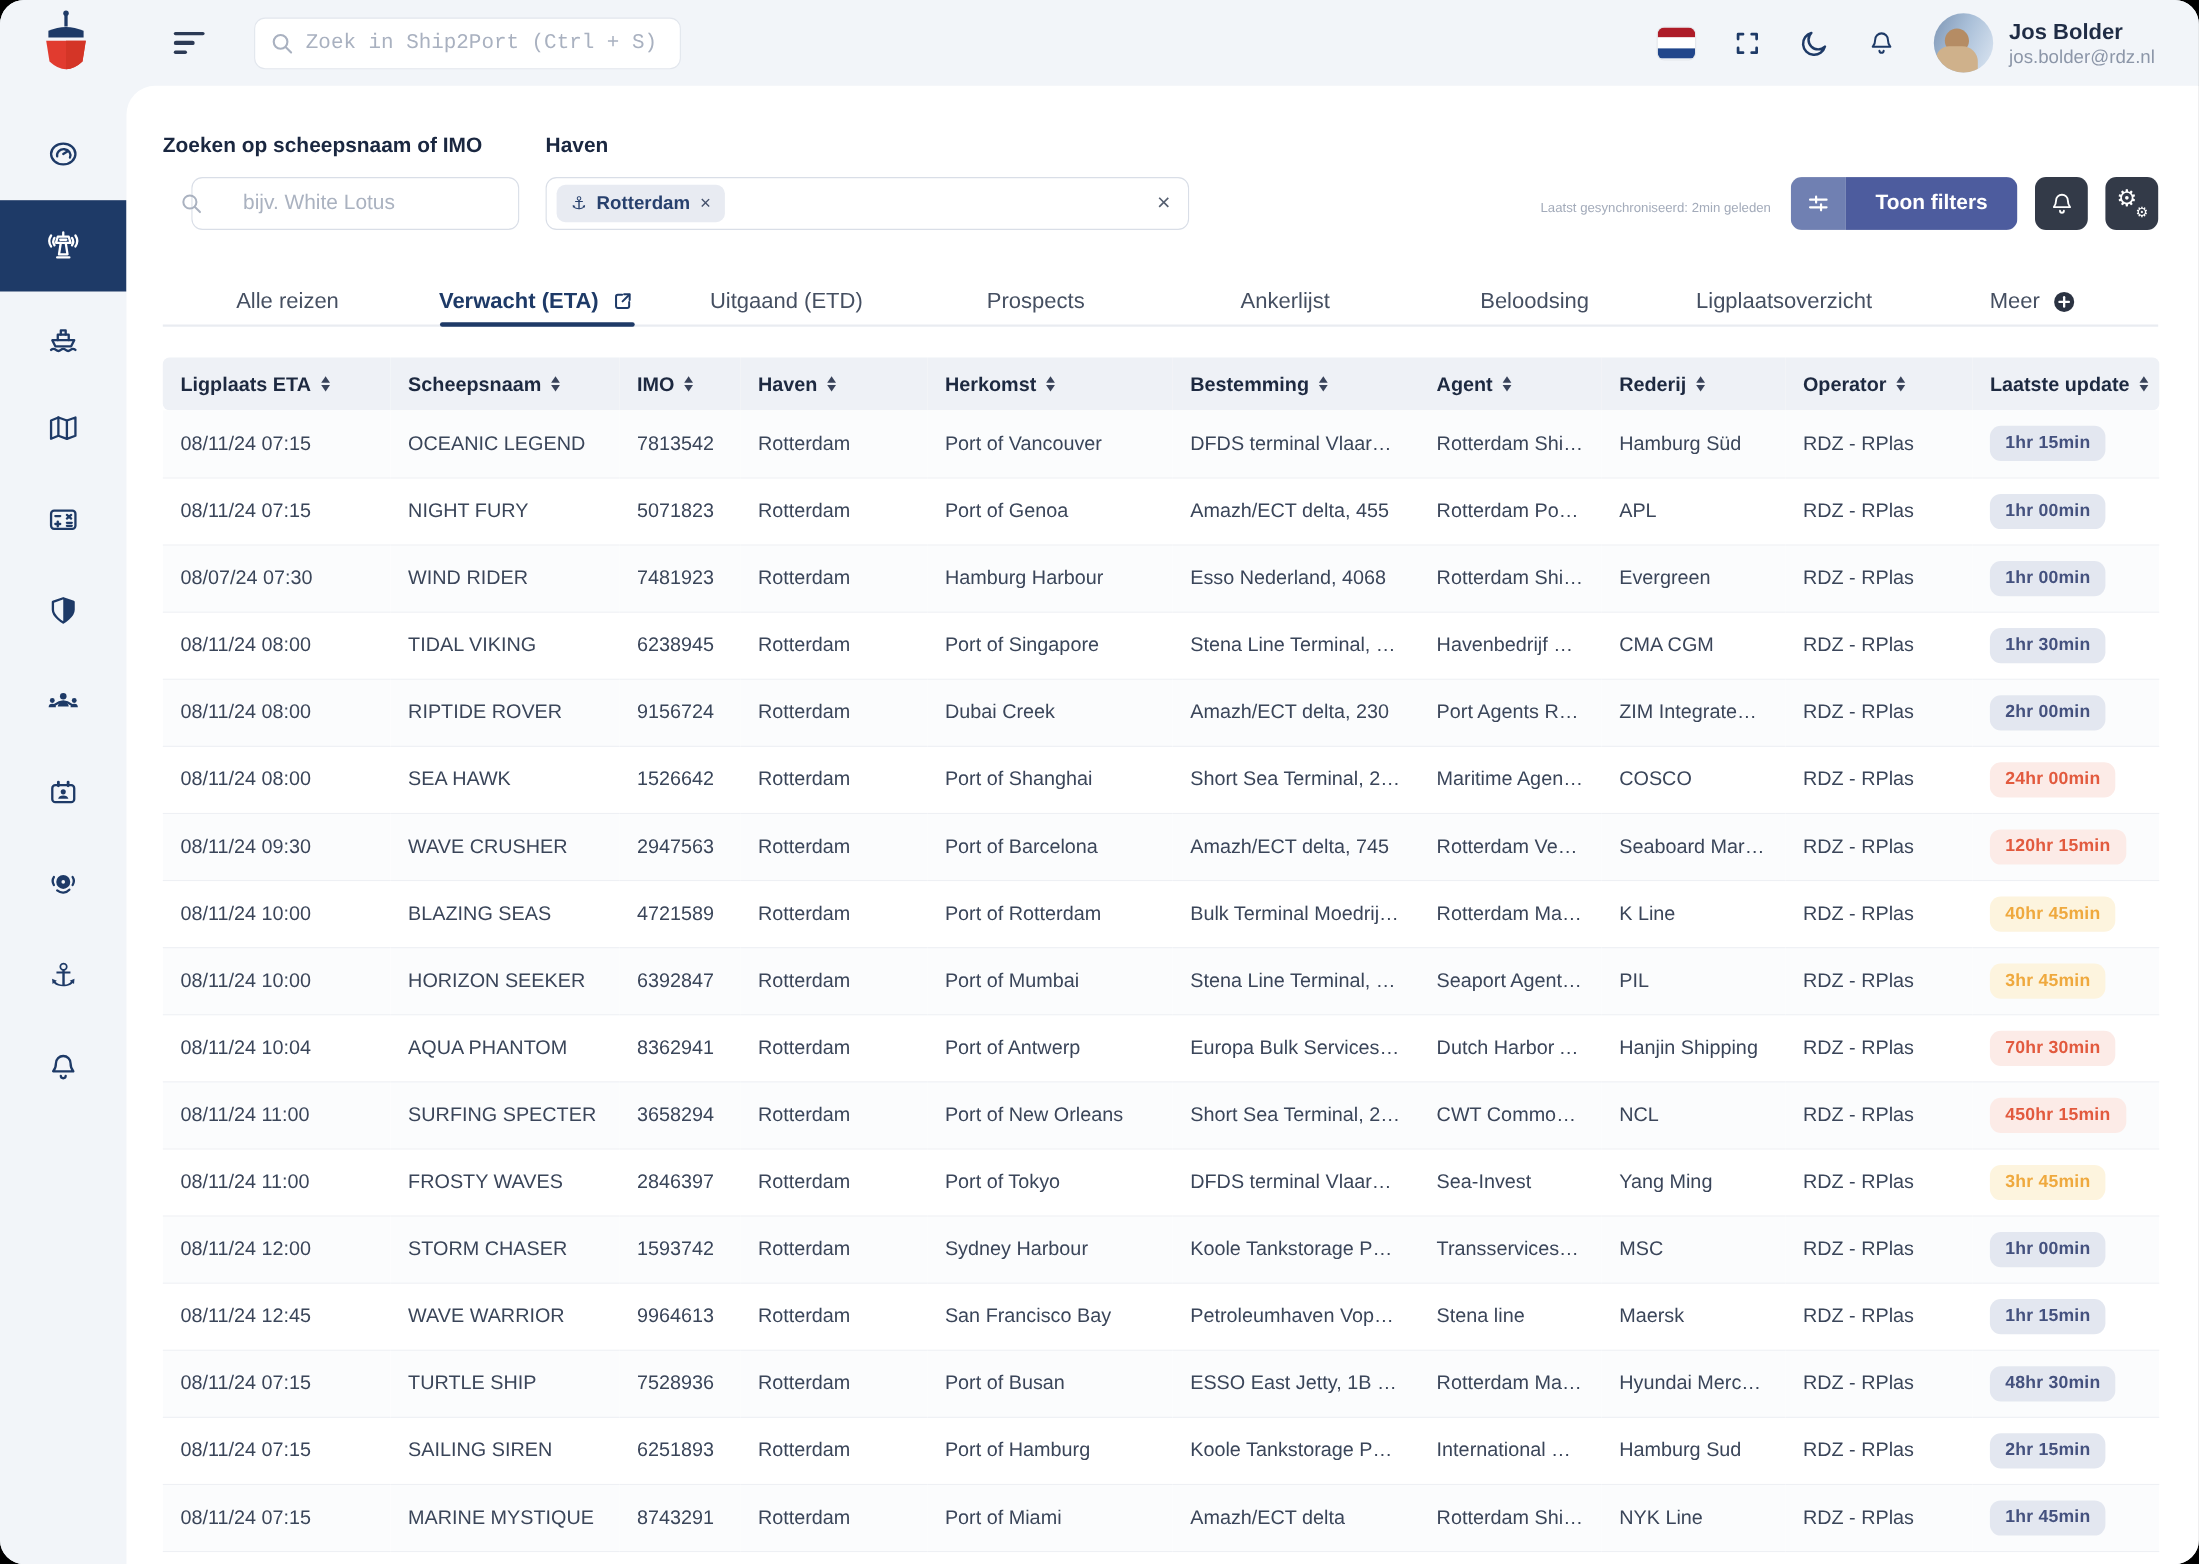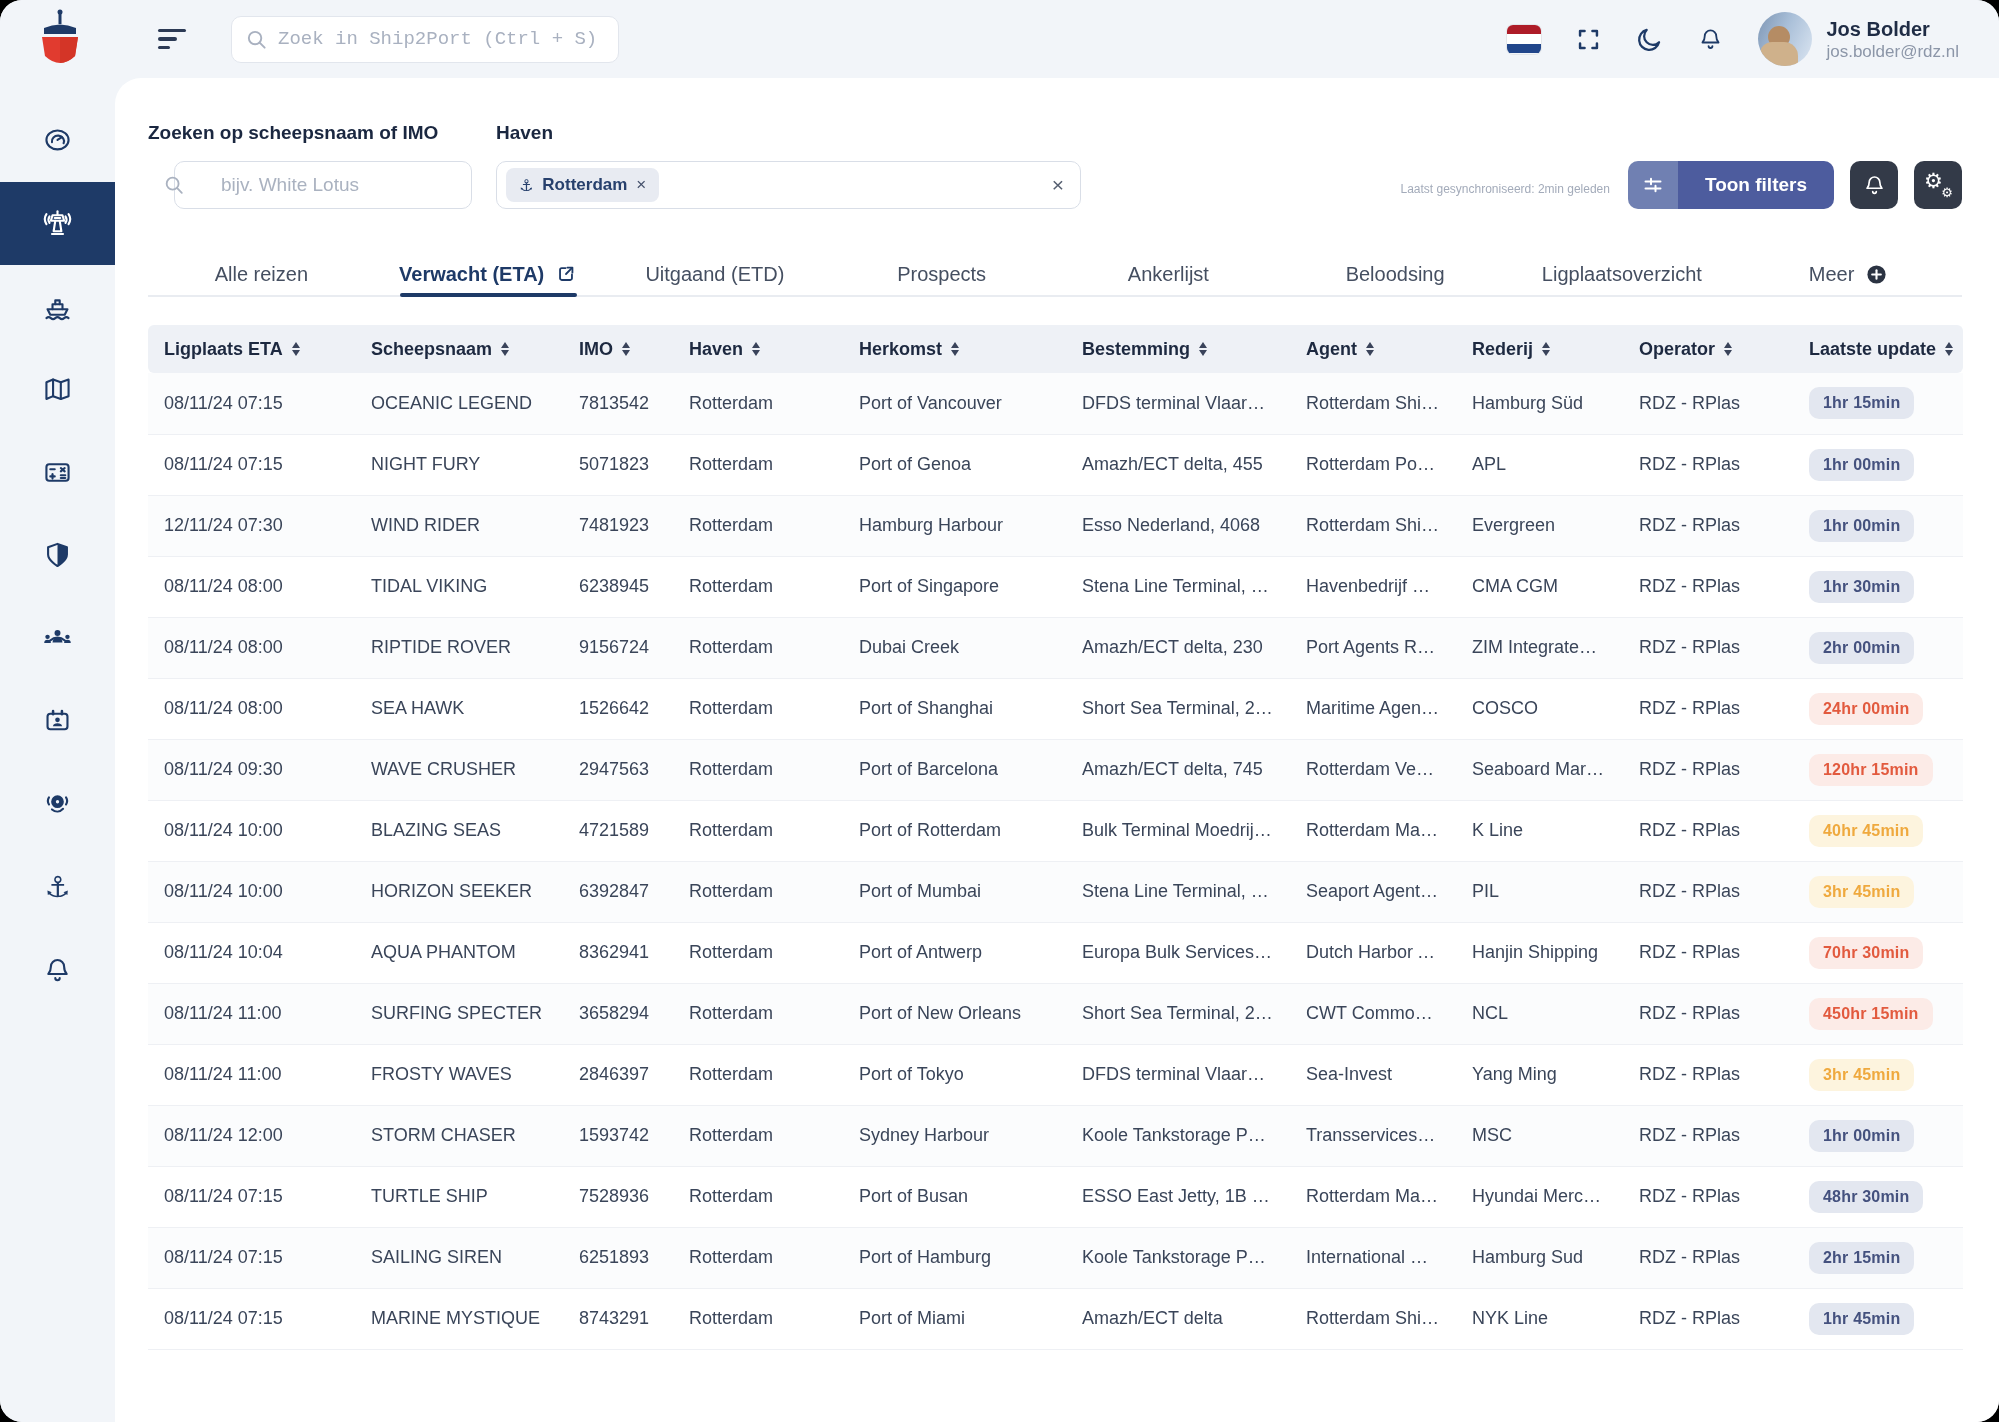--- a/index.html
+++ b/index.html
@@ -458,21 +458,21 @@
     <td>5071823</td>
     <td>Rotterdam</td>
     <td>Port of Genoa</td>
     <td>Amazh/ECT delta, 455</td>
     <td>Rotterdam Port…</td>
     <td>APL</td>
     <td>RDZ - RPlas</td>
     <td><span class="badge badge-default">1hr 00min</span></td>
   </tr>
             <tr>
-    <td>12/11/24 07:30</td>
+    <td>08/07/24 07:30</td>
     <td>WIND RIDER</td>
     <td>7481923</td>
     <td>Rotterdam</td>
     <td>Hamburg Harbour</td>
     <td>Esso Nederland, 4068</td>
     <td>Rotterdam Ship…</td>
     <td>Evergreen</td>
     <td>RDZ - RPlas</td>
     <td><span class="badge badge-default">1hr 00min</span></td>
   </tr>
@@ -590,20 +590,32 @@
     <td>1593742</td>
     <td>Rotterdam</td>
     <td>Sydney Harbour</td>
     <td>Koole Tankstorage Per…</td>
     <td>Transservices NV</td>
     <td>MSC</td>
     <td>RDZ - RPlas</td>
     <td><span class="badge badge-default">1hr 00min</span></td>
   </tr>
             <tr>
+    <td>08/11/24 12:45</td>
+    <td>WAVE WARRIOR</td>
+    <td>9964613</td>
+    <td>Rotterdam</td>
+    <td>San Francisco Bay</td>
+    <td>Petroleumhaven Vopa…</td>
+    <td>Stena line</td>
+    <td>Maersk</td>
+    <td>RDZ - RPlas</td>
+    <td><span class="badge badge-default">1hr 15min</span></td>
+  </tr>
+            <tr>
     <td>08/11/24 07:15</td>
     <td>TURTLE SHIP</td>
     <td>7528936</td>
     <td>Rotterdam</td>
     <td>Port of Busan</td>
     <td>ESSO East Jetty, 1B Inner</td>
     <td>Rotterdam Mari…</td>
     <td>Hyundai Merch…</td>
     <td>RDZ - RPlas</td>
     <td><span class="badge badge-default">48hr 30min</span></td>

